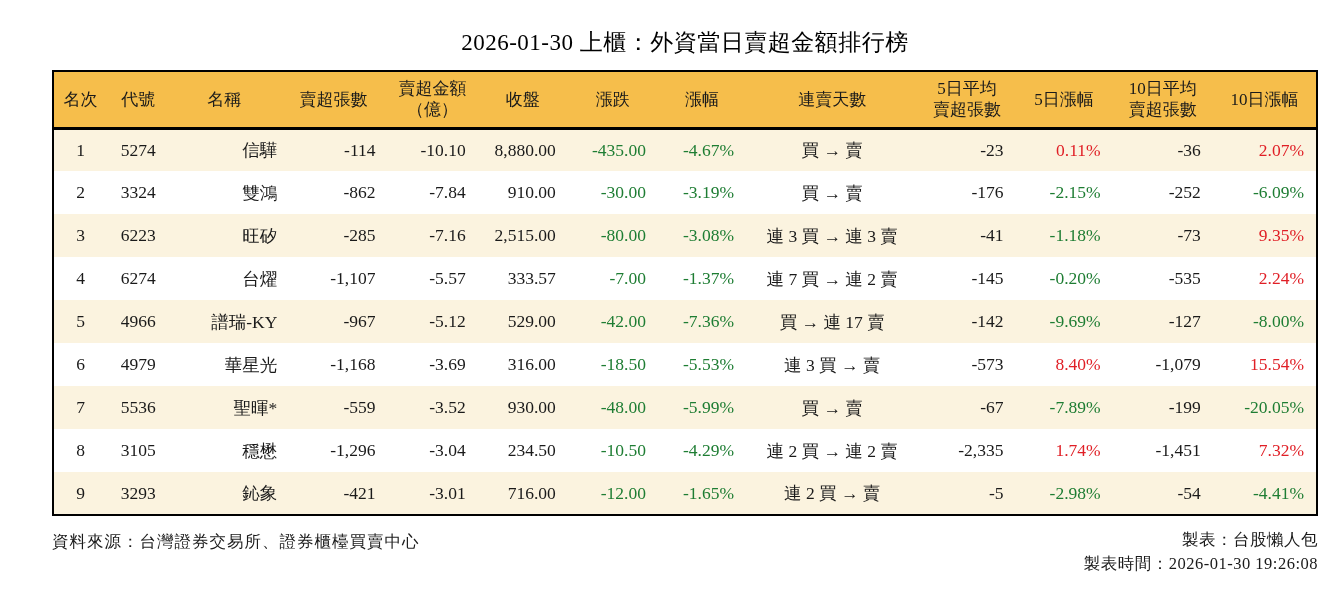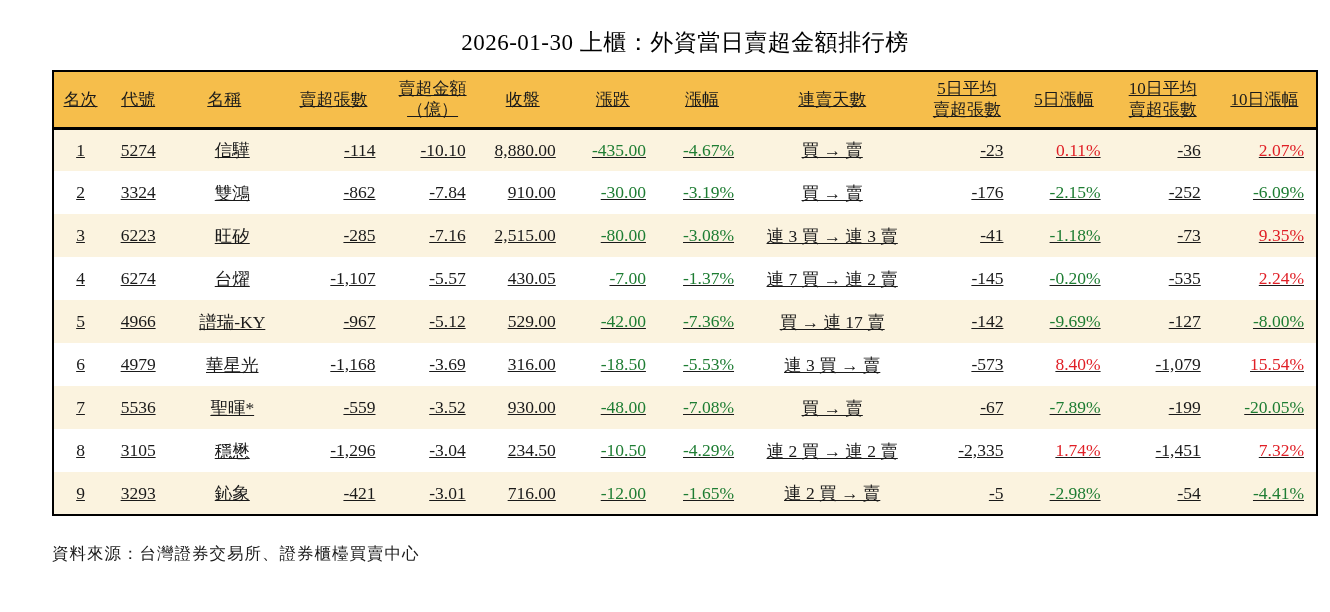--- a/index.html
+++ b/index.html
@@ -22,21 +22,20 @@
     letter-spacing: 0.5px;
     color: #000;
   }
 
   table.rank {
     border-collapse: collapse;
     table-layout: fixed;
     margin: 0 auto;
     width: 1266px;
     border: 2px solid var(--border, #000);
-    text-decoration: underline;
   }
   thead tr {
     background: var(--header-bg, #F6BE4B);
     height: 57px;
     border-bottom: 3px solid var(--border, #000);
   }
   th {
     font-weight: normal;
     font-size: 17px;
     text-align: center;
@@ -48,38 +47,38 @@
   tbody tr { height: 43px; }
   tbody tr.alt { background: var(--row-alt-bg, #FBF3DF); }
   tbody tr.norm { background: var(--row-bg, #ffffff); }
   td {
     font-size: 17.5px;
     vertical-align: middle;
     padding: 0 2px;
     white-space: nowrap;
   }
   td.a-center { text-align: center; }
-  td.a-left   { text-align: center;  padding-left: 18px; }
+  td.a-left   { text-align: right;  padding-left: 18px; }
   td.a-right  { text-align: right; padding-right: 12px; }
   td.pos { color: var(--positive, #E01F26); }
   td.neg { color: var(--negative, #1E7D33); }
 
   
   col.c0 { width: 54px; }  col.c1 { width: 62px; }  col.c2 { width: 110px; }
   col.c3 { width: 108px; } col.c4 { width: 90px; }  col.c5 { width: 90px; }
   col.c6 { width: 90px; }  col.c7 { width: 88px; }  col.c8 { width: 172px; }
   col.c9 { width: 97px; }  col.c10 { width: 97px; } col.c11 { width: 100px; }
   col.c12 { width: 104px; }
 
   .footer {
     width: 1266px;
     margin: 0 auto;
     display: flex;
     align-items: flex-start;
-    padding-top: 24px;
+    padding-top: 12px;
     gap: 42px;
   }
   .footer .source {
     flex: 1;
     font-size: 16.5px;
     padding-top: 3px;
     letter-spacing: 1px;
   }
   .footer .site {
     flex: 0 0 auto;
@@ -183,21 +182,21 @@
           <td class="a-right neg">-1.18%</td>
           <td class="a-right">-73</td>
           <td class="a-right pos">9.35%</td>
         </tr>
         <tr class="norm">
           <td class="a-center">4</td>
           <td class="a-center">6274</td>
           <td class="a-left">台燿</td>
           <td class="a-right">-1,107</td>
           <td class="a-right">-5.57</td>
-          <td class="a-right">430.05</td>
+          <td class="a-right">333.57</td>
           <td class="a-right neg">-7.00</td>
           <td class="a-right neg">-1.37%</td>
           <td class="a-center">連 7 買 → 連 2 賣</td>
           <td class="a-right">-145</td>
           <td class="a-right neg">-0.20%</td>
           <td class="a-right">-535</td>
           <td class="a-right pos">2.24%</td>
         </tr>
         <tr class="alt">
           <td class="a-center">5</td>
@@ -230,21 +229,21 @@
           <td class="a-right pos">15.54%</td>
         </tr>
         <tr class="alt">
           <td class="a-center">7</td>
           <td class="a-center">5536</td>
           <td class="a-left">聖暉*</td>
           <td class="a-right">-559</td>
           <td class="a-right">-3.52</td>
           <td class="a-right">930.00</td>
           <td class="a-right neg">-48.00</td>
-          <td class="a-right neg">-7.08%</td>
+          <td class="a-right neg">-5.99%</td>
           <td class="a-center">買 → 賣</td>
           <td class="a-right">-67</td>
           <td class="a-right neg">-7.89%</td>
           <td class="a-right">-199</td>
           <td class="a-right neg">-20.05%</td>
         </tr>
         <tr class="norm">
           <td class="a-center">8</td>
           <td class="a-center">3105</td>
           <td class="a-left">穩懋</td>
@@ -272,14 +271,18 @@
           <td class="a-right">-5</td>
           <td class="a-right neg">-2.98%</td>
           <td class="a-right">-54</td>
           <td class="a-right neg">-4.41%</td>
         </tr>
       </tbody>
   </table>
 
   <div class="footer">
     <div class="source">資料來源：台灣證券交易所、證券櫃檯買賣中心</div>
+    <div class="credits">
+      <div>製表：台股懶人包</div>
+      <div>製表時間：2026-01-30 19:26:08</div>
+    </div>
   </div>
 </div>
 
 </body></html>

